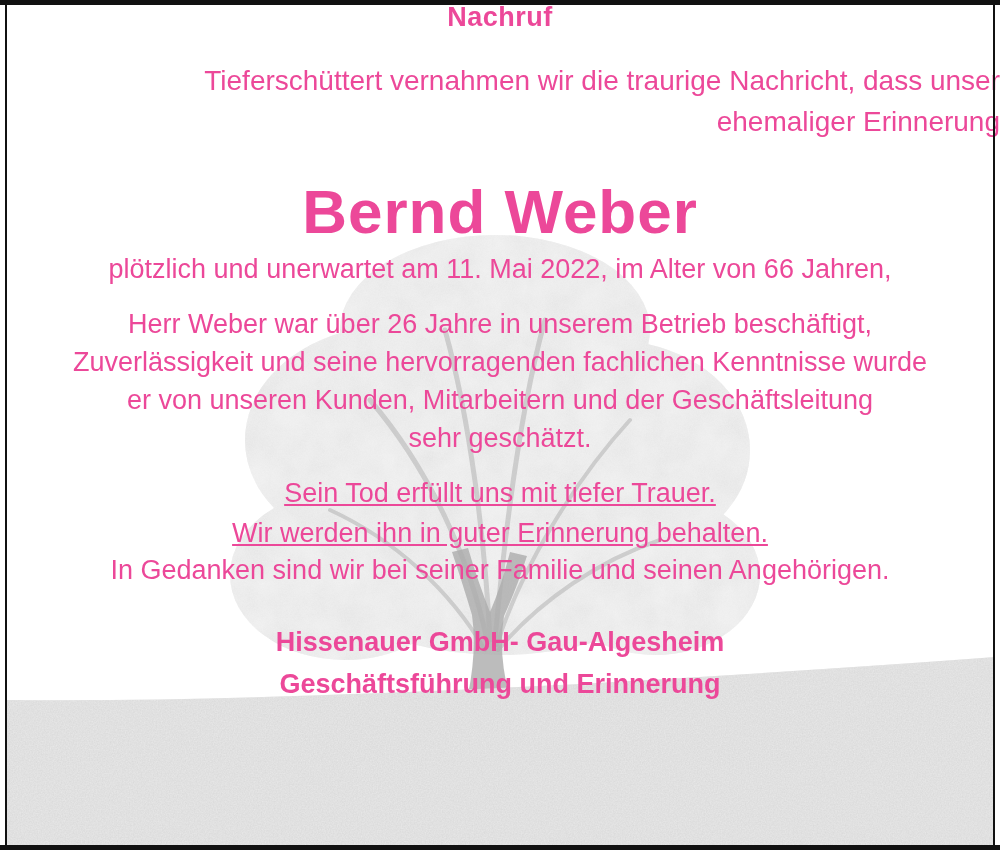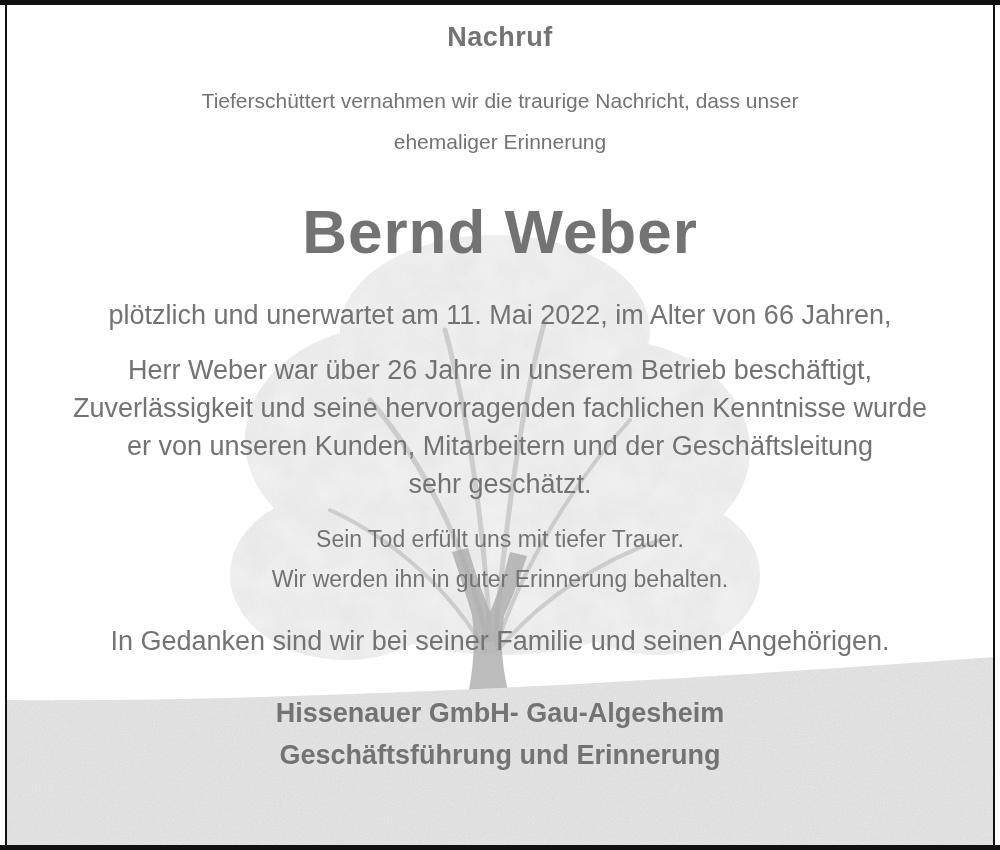--- a/index.html
+++ b/index.html
@@ -34,48 +34,47 @@
   .frame-top    { top: 0; left: 0; width: 1000px; height: 5px; }
   .frame-bottom { top: 845px; left: 0; width: 1000px; height: 5px; }
   .frame-left   { top: 5px; left: 5px; width: 2px; height: 840px; }
   .frame-right  { top: 5px; left: 993px; width: 2px; height: 840px; }
   
   .content {
     position: absolute;
     top: 0; left: 0;
     width: 1000px;
     height: 850px;
-    padding-top: 20px;
     box-sizing: border-box;
     text-align: center;
-    color: #737373;
+    color: #ec4899;
     z-index: 2;
   }
   .title {
     font-size: 27px;
     font-weight: bold;
     line-height: 34px;
     margin-bottom: 26px;
     letter-spacing: 0.5px;
   }
-  .intro .line  { font-size: 21px; line-height: 41px; }
+  .intro .line  { font-size: 28px; line-height: 41px; text-align: right; }
   .name {
     font-size: 62px;
     font-weight: bold;
     line-height: 70px;
     margin-top: 35px;
     letter-spacing: 1px;
   }
-  .death    { margin-top: 26px; }
+  .death    { }
   .death .line    { font-size: 27px; line-height: 44px; }
   .career   { margin-top: 14px; }
   .career .line   { font-size: 27px; line-height: 38px; }
   .mourning { margin-top: 16px; }
-  .mourning .line { font-size: 23px; line-height: 40px; }
-  .thoughts { margin-top: 27px; font-size: 27px; line-height: 30px; }
+  .mourning .line { font-size: 27px; line-height: 40px; text-decoration: underline; }
+  .thoughts { margin-top: 2px; font-size: 27px; line-height: 30px; }
   .signature { margin-top: 36px; }
   .signature .line { font-size: 27px; font-weight: bold; line-height: 42px; }
 </style>
 </head>
 <body>
 
 <div class="page">
 
   <svg class="watermark" viewBox="0 0 1000 850" xmlns="http://www.w3.org/2000/svg" aria-hidden="true">
     <defs>

